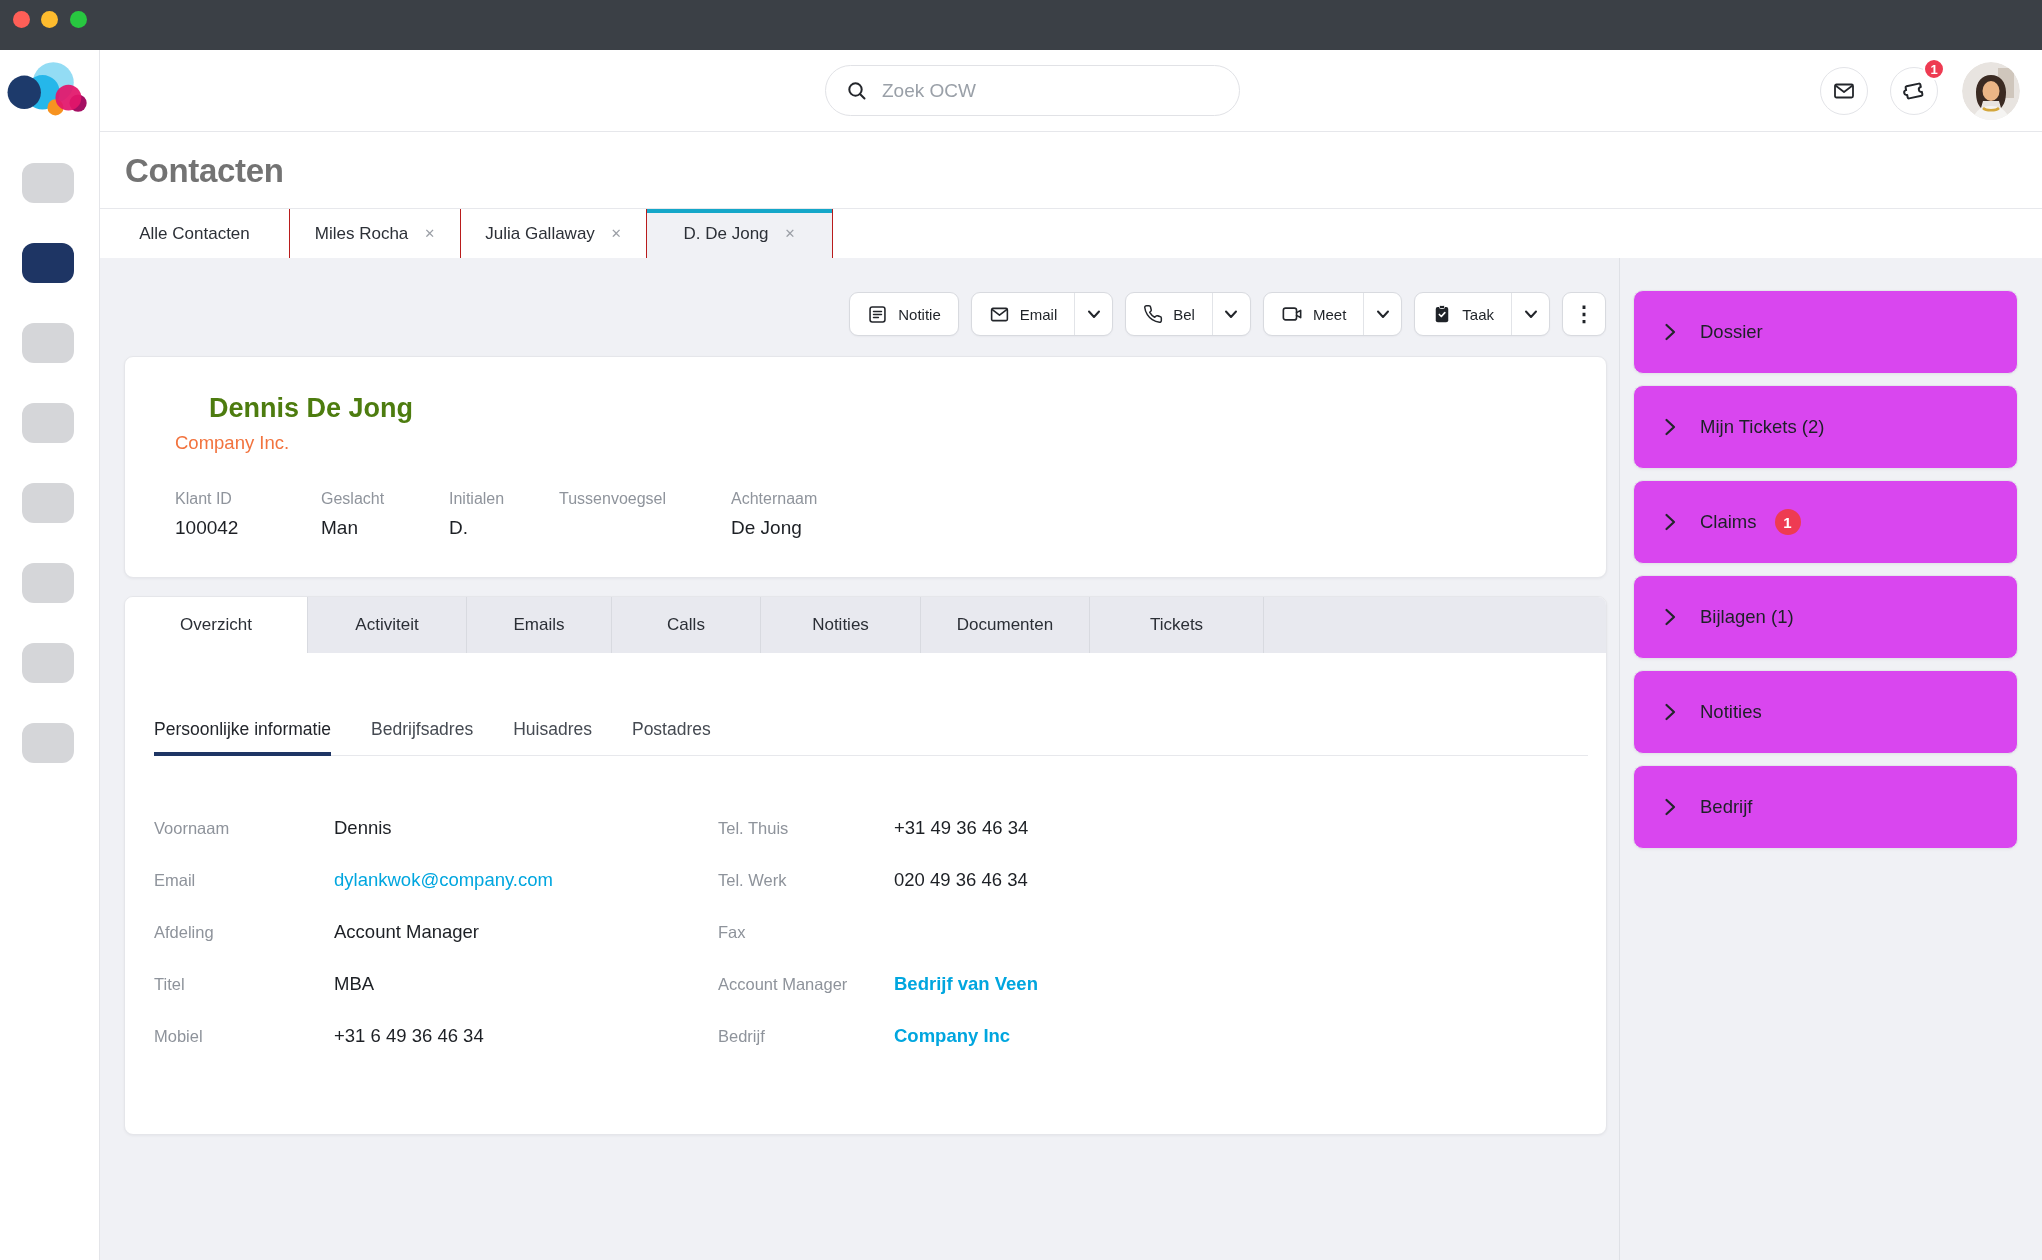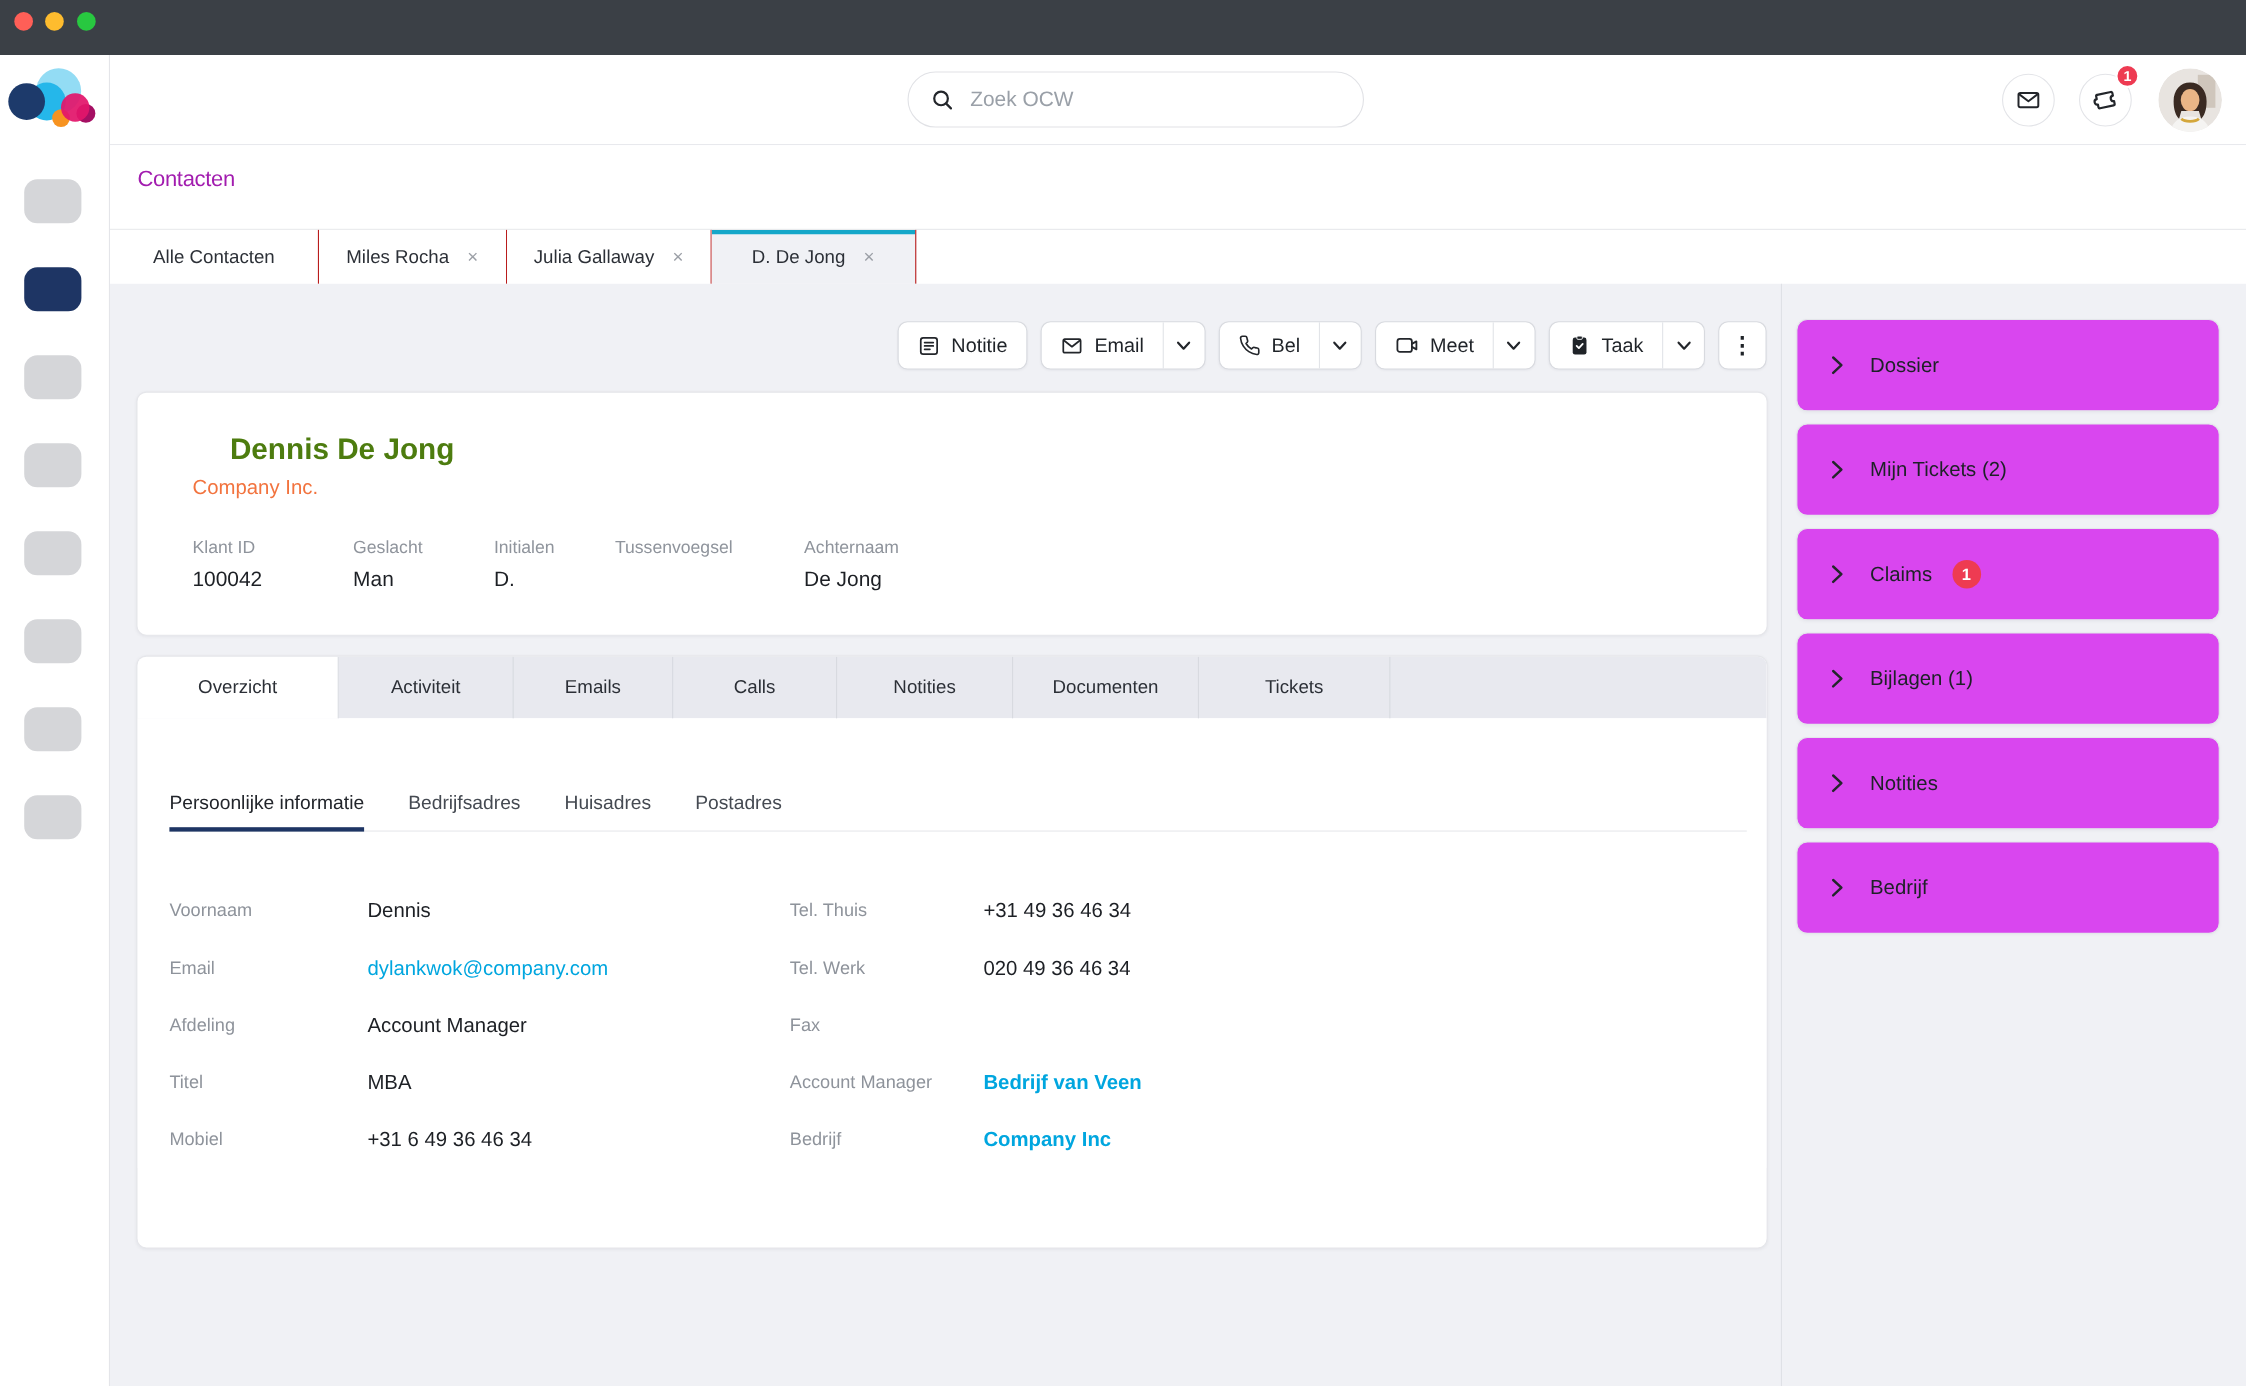--- a/index.html
+++ b/index.html
@@ -27,36 +27,36 @@
   .search-pill input { border:none; outline:none; font-size:19px; color:#3c4046; width:100%; font-family:"Liberation Sans", sans-serif; background:transparent; }
   .search-pill input::placeholder { color:#9aa0a8; }
   .hicon { position:absolute; top:17px; width:48px; height:48px; border-radius:50%; border:1px solid #e3e4e8; background:#fff; display:flex; align-items:center; justify-content:center; cursor:pointer; }
   .hicon.mail { left:1720px; }
   .hicon.ticket { left:1790px; }
   .hbadge { position:absolute; left:1823px; top:8px; width:22px; height:22px; border-radius:50%; background:#ee3b52; color:#fff; font-size:13px; font-weight:700; display:flex; align-items:center; justify-content:center; border:2px solid #fff; }
   .avatar { position:absolute; left:1862px; top:12px; width:58px; height:58px; border-radius:50%; overflow:hidden; cursor:pointer; }
 
   
   .pagehead { position:absolute; left:100px; top:132px; width:1942px; height:76px; background:#fff; }
-  .page-title { position:absolute; left:25px; top:20px; font-size:20px; font-weight:400; color:#a21caf; letter-spacing:-.3px; }
+  .page-title { position:absolute; left:25px; top:20px; font-size:33px; font-weight:700; color:#737373; letter-spacing:-.3px; }
   .tabstrip { position:absolute; left:100px; top:208px; width:1942px; height:50px; background:#fff; border-top:1px solid #e7e8ec; display:flex; }
   .ctab { height:100%; display:flex; align-items:center; justify-content:center; gap:16px; border-right:1px solid #b91c1c; font-size:17px; color:#2c3037; background:#fff; cursor:pointer; }
   .ctab .x { font-size:13px; color:#9b9fa6; }
   .ctab.w1{width:190px;} .ctab.w2{width:171px;} .ctab.w3{width:186px;} .ctab.w4{width:186px;}
   .ctab.active { background:#f0f1f5; box-shadow:inset 0 4px 0 #15a7c9; font-weight:500; }
 
   
   .workspace { position:absolute; left:100px; top:258px; width:1942px; height:1002px; background:#f0f1f5; }
   .main { position:absolute; left:0; top:0; width:1520px; height:1002px; border-right:1px solid #dfe1e6; padding:34px 13px 0 24px; }
   .rail { position:absolute; left:1521px; top:0; width:421px; height:1002px; padding:32px 24px 0 12px; }
 
   
   .actions { display:flex; justify-content:flex-end; align-items:center; gap:12px; height:44px; }
   .btn { display:flex; align-items:center; background:#fff; border:1px solid #d8dadf; border-radius:9px; height:44px; cursor:pointer; box-shadow:0 1px 2px rgba(25,30,45,.04); }
-  .btn .seg { display:flex; align-items:center; gap:10px; padding:16px 17px; height:100%; font-size:18px; font-weight:500; color:#1f2328;text-align:center; }
+  .btn .seg { display:flex; align-items:center; gap:10px; padding:16px 17px; height:100%; font-size:15px; font-weight:500; color:#1f2328;text-align:center; }
   .btn .drop { width:38px; height:100%; display:flex; align-items:center; justify-content:center; border-left:1px solid #e2e4e8; }
   .btn.kebab { width:44px; justify-content:center; font-size:21px; font-weight:700; color:#1f2328; }
 
   
   .card { background:#fff; border:1px solid #e5e6ea; border-radius:9px; box-shadow:0 1px 3px rgba(20,24,40,.05); }
   .contact-card { margin-top:20px; width:1483px; height:222px; padding:36px 40px 0 50px; }
   .c-name { font-size:27px; font-weight:700; color:#4d7c0f;margin-left:34px; }
   .c-company { margin-top:8px; font-size:18.5px; font-weight:500; color:#f2733e; cursor:pointer; }
   .c-summary { display:flex; margin-top:36px; }
   .c-col .lab { font-size:16px; color:#8f949c; }

